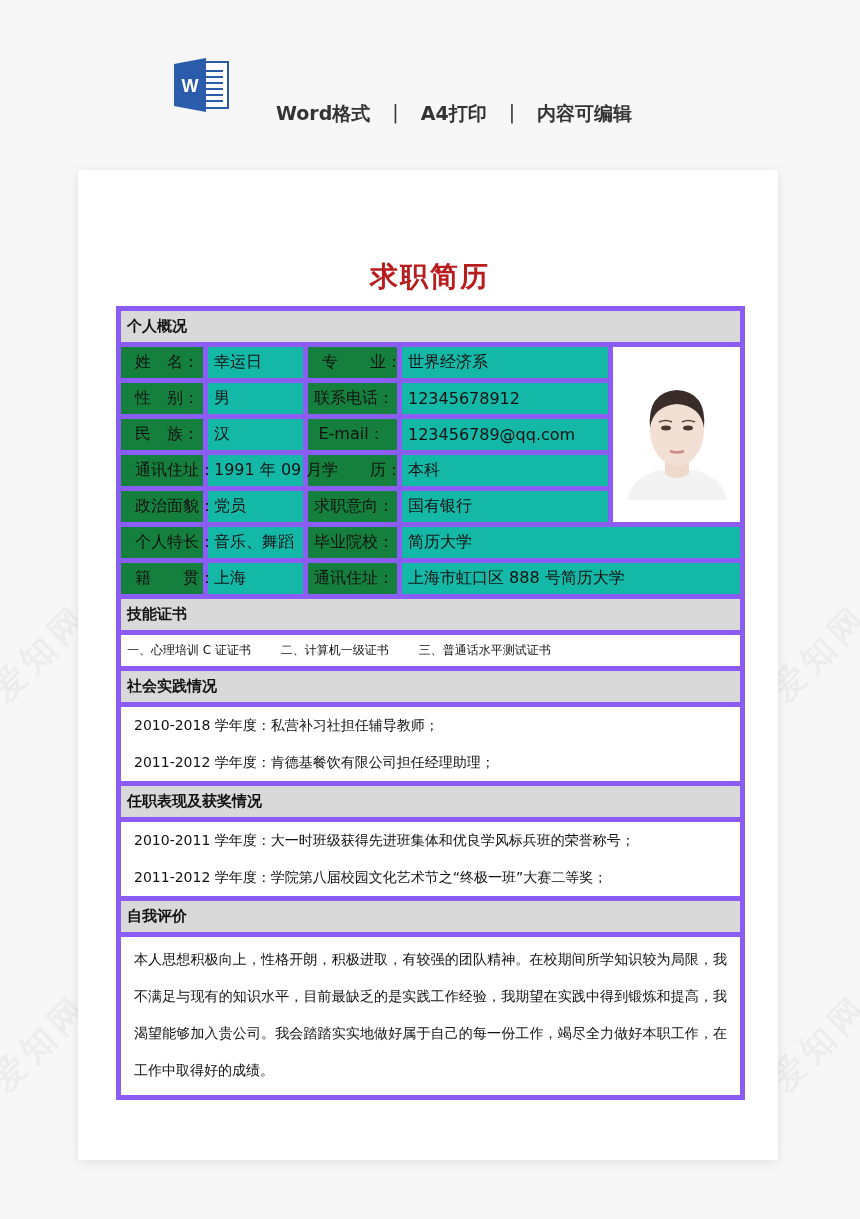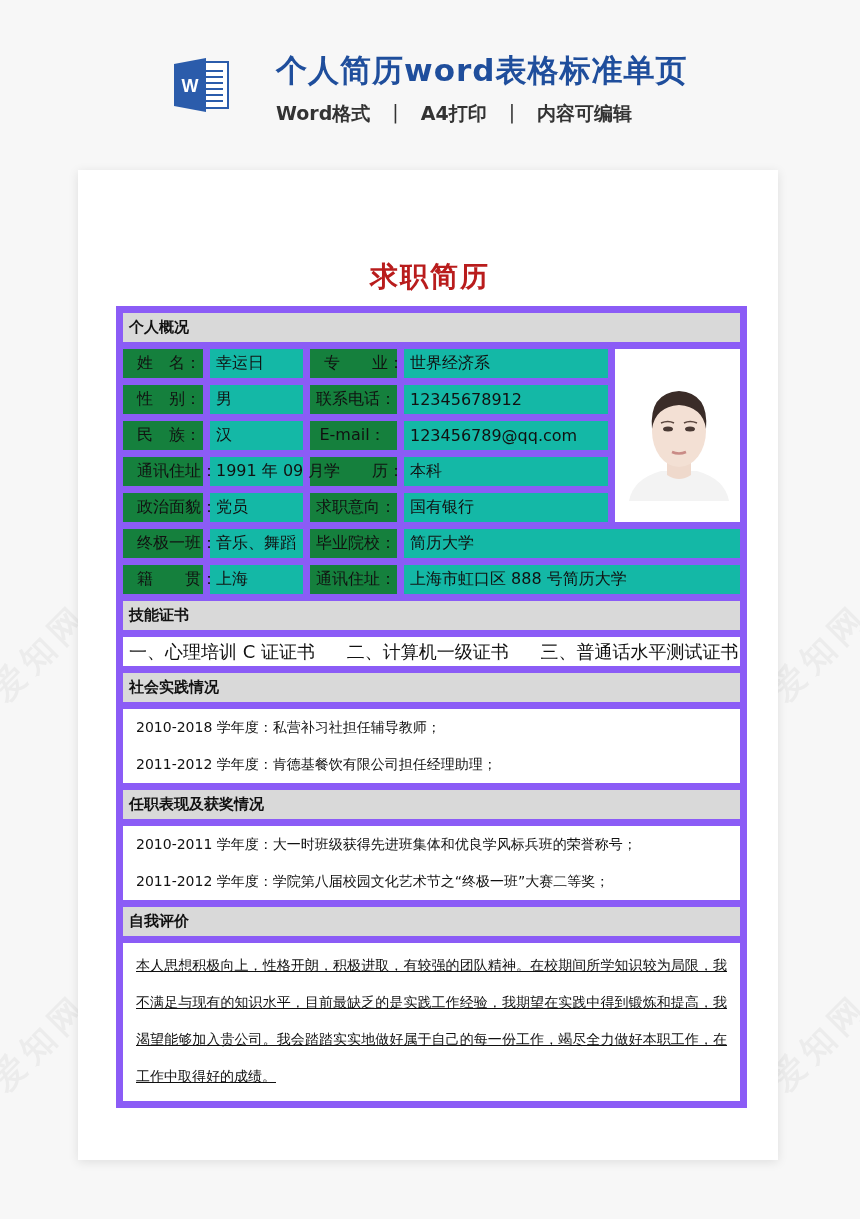--- a/index.html
+++ b/index.html
@@ -46,40 +46,40 @@
   .doc-title {
     position: absolute; left: 0; top: 258px; width: 860px; text-align: center;
     font-size: 28px; font-weight: bold; letter-spacing: 2px; color: #b91c1c;
   }
   table.resume {
     position: absolute; left: 116px; top: 306px; width: 624px;
     border-collapse: collapse; table-layout: fixed;
     font-size: 14px;
   }
   table.resume td {
-    border: 7px solid #8b5cf6;
+    border: 5px solid #8b5cf6;
     height: 36px;
     padding: 0 6px;
     vertical-align: middle;
     white-space: nowrap;
   }
   td.sec {
     background: #d9d9d9; font-weight: bold; font-size: 15px; height: 37px; padding-left: 7px;
   }
   td.lbl {
     background: #15803d; font-weight: normal; font-size: 16px;
   }
   td.lbl.justify { text-align: justify; text-align-last: justify; padding: 0 8px 0 14px; }
   td.lbl.right { text-align: center; padding-right: 8px; }
   td.val { background: #14b8a6; font-size: 16px; }
   td.photo { background: #fff; padding: 0; text-align: center; }
-  td.line { height: 37px; padding-left: 7px; font-size: 18px; margin-left: 33px; }
+  td.line { height: 37px; padding-left: 7px; font-size: 12px; margin-left: 33px; }
   td.multi { padding: 0; }
   .multi .row { height: 37px; line-height: 37px; padding-left: 7px; }
-  .para { padding: 4px 7px 6px 7px; line-height: 37px; font-size: 14px; white-space: normal; text-align: justify; text-decoration: underline; }
+  .para { padding: 4px 7px 6px 7px; line-height: 37px; font-size: 14px; white-space: normal; text-align: justify; }
   .certs span { margin-right: 26px; }
   
   .portrait { width: 116px; height: 130px; display: block; margin: 0 auto; }
 </style>
 </head>
 <body>
 
 <div class="wm" style="left:-20px;top:630px;">爱知网</div>
 <div class="wm" style="left:370px;top:630px;">爱知网</div>
 <div class="wm" style="left:760px;top:630px;">爱知网</div>
@@ -92,21 +92,20 @@
     <rect x="22" y="4" width="32" height="46" fill="#fff" stroke="#2b5cab" stroke-width="2"></rect>
     <line x1="32" y1="13" x2="49" y2="13" stroke="#2b5cab" stroke-width="2"></line>
     <line x1="32" y1="19" x2="49" y2="19" stroke="#2b5cab" stroke-width="2"></line>
     <line x1="32" y1="25" x2="49" y2="25" stroke="#2b5cab" stroke-width="2"></line>
     <line x1="32" y1="31" x2="49" y2="31" stroke="#2b5cab" stroke-width="2"></line>
     <line x1="32" y1="37" x2="49" y2="37" stroke="#2b5cab" stroke-width="2"></line>
     <line x1="32" y1="43" x2="49" y2="43" stroke="#2b5cab" stroke-width="2"></line>
     <polygon points="0,6 32,0 32,54 0,48" fill="#2b5cab"></polygon>
     <text x="16" y="34" fill="#fff" font-size="18" font-weight="bold" text-anchor="middle" font-family="Liberation Sans, sans-serif">W</text>
   </svg>
-  <div class="banner-title">个人简历word表格标准单页</div>
   <div class="banner-sub">
     <span>Word格式</span>
     <span class="sep">|</span>
     <span>A4打印</span>
     <span class="sep">|</span>
     <span>内容可编辑</span>
   </div>
 </div>
 
 <div class="paper"></div>
@@ -165,21 +164,21 @@
     <td class="lbl justify">学　　历：</td>
     <td class="val">本科</td>
   </tr>
   <tr>
     <td class="lbl justify">政治面貌：</td>
     <td class="val">党员</td>
     <td class="lbl right">求职意向：</td>
     <td class="val">国有银行</td>
   </tr>
   <tr>
-    <td class="lbl justify">终极一班：</td>
+    <td class="lbl justify">个人特长：</td>
     <td class="val">音乐、舞蹈</td>
     <td class="lbl right">毕业院校：</td>
     <td class="val" colspan="2">简历大学</td>
   </tr>
   <tr>
     <td class="lbl justify">籍　　贯：</td>
     <td class="val">上海</td>
     <td class="lbl right">通讯住址：</td>
     <td class="val" colspan="2">上海市虹口区 888 号简历大学</td>
   </tr>

